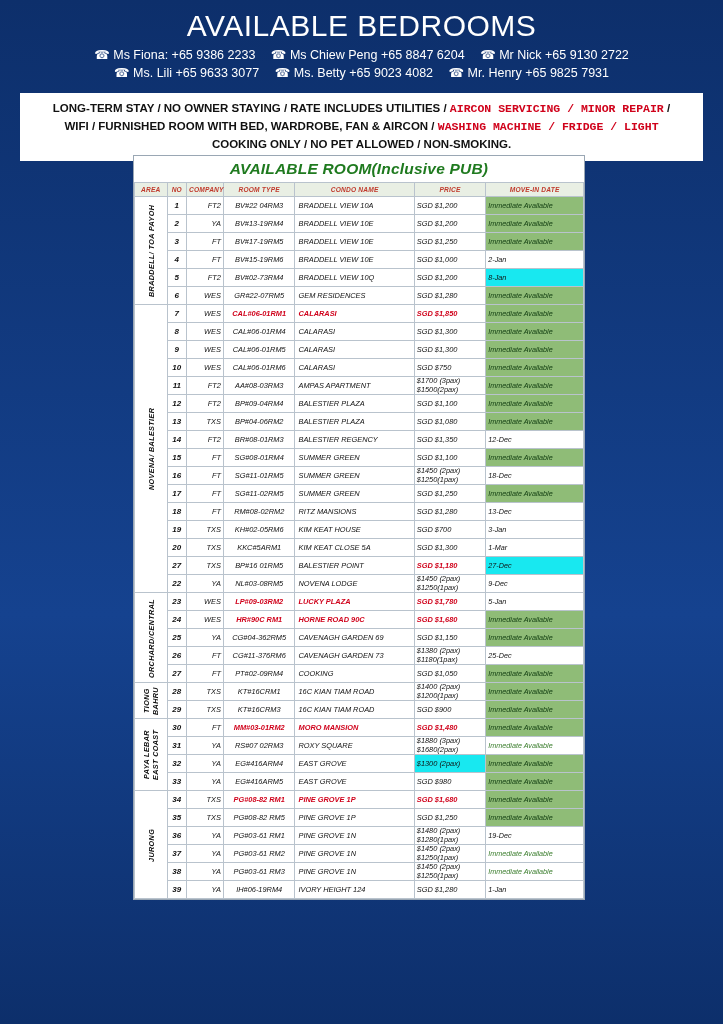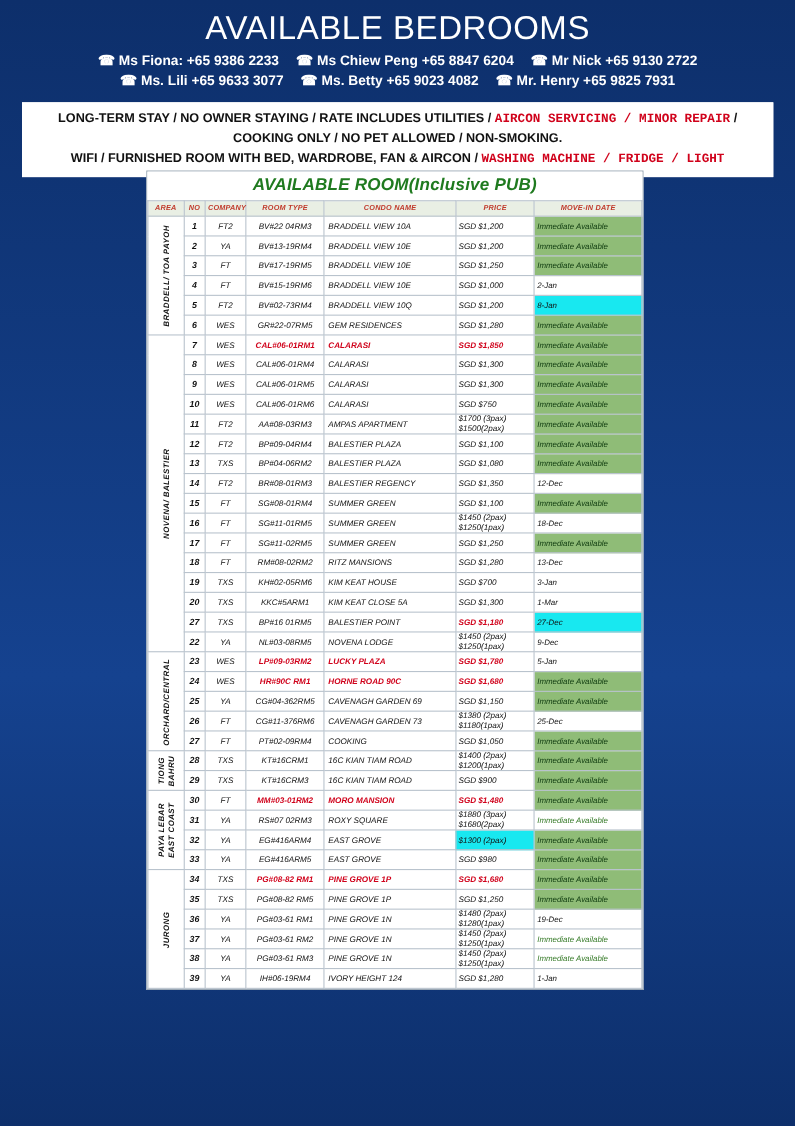--- a/index.html
+++ b/index.html
@@ -10,21 +10,21 @@
     font-family:"Liberation Sans", sans-serif;
     overflow:hidden;
   }
   .page{position:relative;width:723px;height:1024px;box-sizing:border-box;padding:6px 8px;}
   
   .hdr-title{
     text-align:center;color:#ffffff;font-weight:normal;
     font-size:30px;letter-spacing:.5px;line-height:1.05;margin:4px 0 4px;
   }
   .hdr-phones{
-    text-align:center;color:#ffffff;font-weight:bold;font-size:12.5px;
+    text-align:center;color:#ffffff;font-weight:normal;font-size:12.5px;
     line-height:1.5;
   }
   .hdr-phones .ph{white-space:nowrap;margin:0 6px;}
   .notice{
     background:#ffffff;margin:10px 12px 0;padding:6px 6px 7px;
     text-align:center;font-weight:bold;font-size:11.5px;line-height:1.55;
     color:#111111;border:1px solid #ffffff;
   }
   .notice .red{color:#d0021b;font-family:Liberation Mono, monospace;}
   
@@ -49,21 +49,21 @@
   col.c-condo{width:110px;}
   col.c-price{width:66px;}
   col.c-move{width:90px;}
   td{height:17px;vertical-align:middle;color:#111;}
   td.area{
     writing-mode:vertical-rl;transform:rotate(180deg);
     text-align:center;font-weight:bold;font-size:7.2px;color:#111;
     letter-spacing:.4px;padding:2px 0;
   }
   td.no{text-align:center;font-weight:bold;font-size:8px;}
-  td.comp{text-align:center;font-size:7.4px;}
+  td.comp{text-align:right;font-size:7.4px;}
   td.type{text-align:center;font-size:7.4px;}
   td.condo{text-align:left;padding-left:3px;font-size:7.4px;}
   td.price{text-align:left;padding-left:2px;font-size:7.4px;margin-top:44px;}
   td.move{text-align:left;font-size:7.2px;}
   .red{color:#d0021b;font-weight:bold;}
   .g{background:#8fbc77;color:#103c10;}
   .cy{background:#18e8f0;}
   .two{line-height:1.12;font-size:6.8px;}
   .green-txt{color:#3a7d2c;}
 </style>
@@ -82,24 +82,24 @@
   <div class="hdr-phones">
     <span class="ph">☎ Ms. Lili +65 9633 3077</span>
     <span class="ph">☎ Ms. Betty +65 9023 4082</span>
     <span class="ph">☎ Mr. Henry +65 9825 7931</span>
   </div>
 
   <div class="notice">
     <div>
       <span>LONG-TERM STAY / NO OWNER STAYING / RATE INCLUDES UTILITIES / </span><span class="red">AIRCON SERVICING / MINOR REPAIR</span><span> /</span>
     </div>
-    <div>COOKING ONLY / NO PET ALLOWED / NON-SMOKING.</div>
     <div>
       <span>WIFI / FURNISHED ROOM WITH BED, WARDROBE, FAN &amp; AIRCON / </span><span class="red">WASHING MACHINE / FRIDGE / LIGHT</span>
     </div>
+    <div>COOKING ONLY / NO PET ALLOWED / NON-SMOKING.</div>
   </div>
 
   <div class="panel">
     <div class="panel-title">AVAILABLE ROOM(Inclusive PUB)</div>
     <table>
       <colgroup>
         <col class="c-area">
           <col class="c-no">
           <col class="c-comp">
           <col class="c-type">

